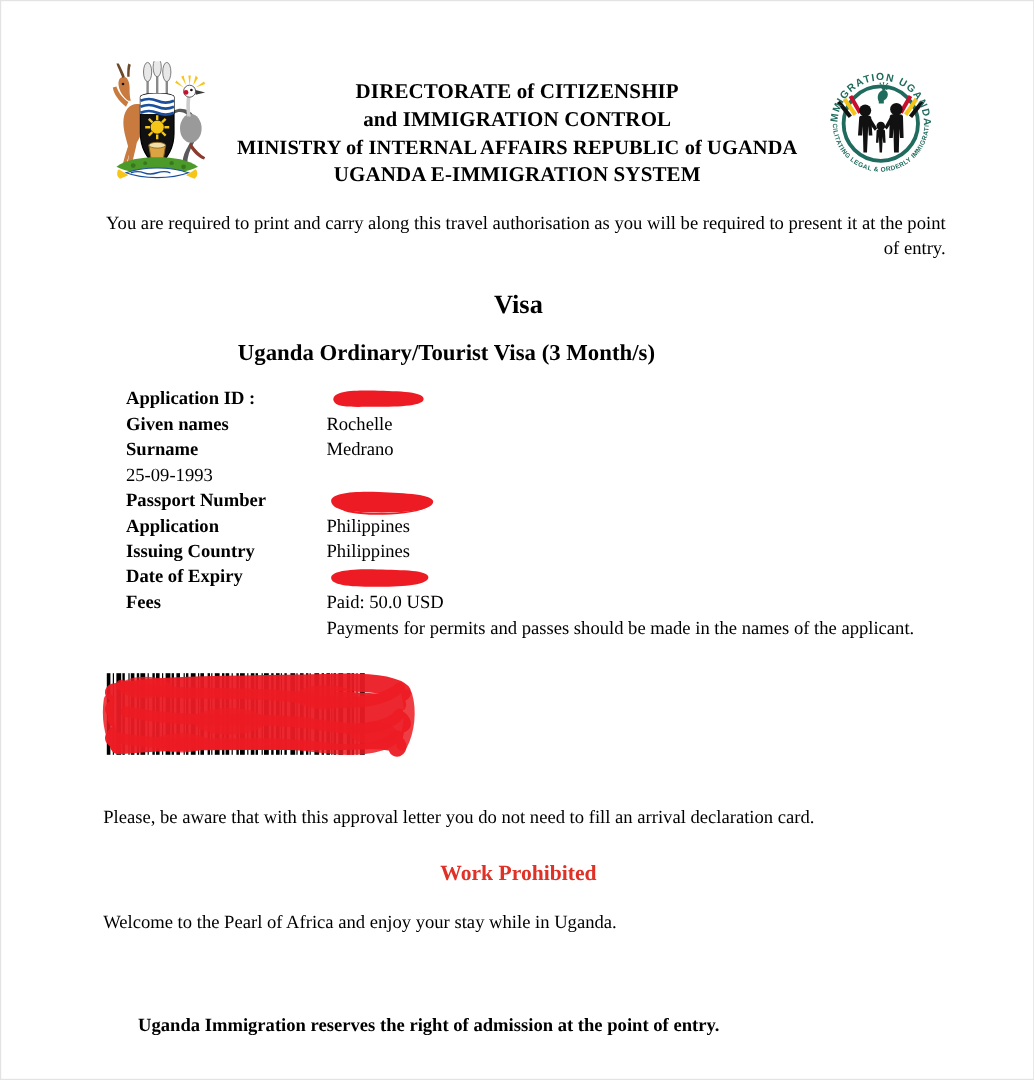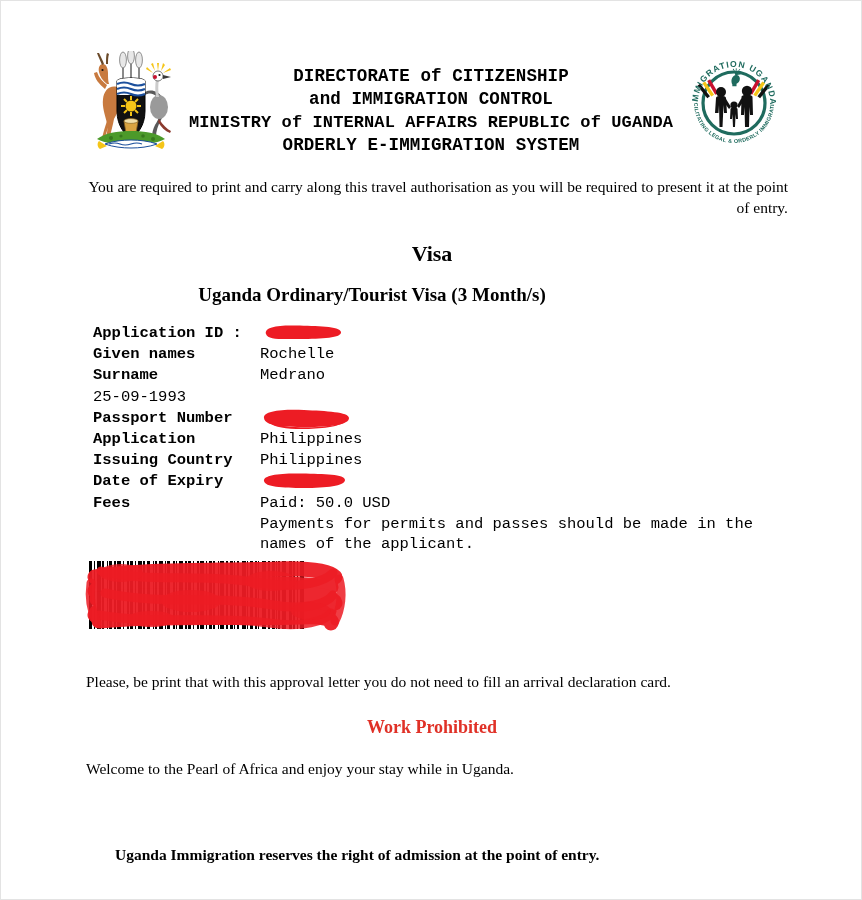--- a/index.html
+++ b/index.html
@@ -42,21 +42,20 @@
   }
   .header-titles {
     position: absolute;
     left: 180px; top: 20px;
     width: 500px;
     text-align: center;
     font-weight: bold;
     font-size: 17.5px;
     line-height: 23px;
     letter-spacing: 0.1px;
-    font-family: Liberation Mono, monospace;
   }
   .header-titles div { white-space: nowrap; }
   .line-3 { font-size: 17px; }
 
   
   .intro {
     position: absolute;
     left: 85px; top: 175px;
     width: 702px;
     font-size: 15.5px;
@@ -76,23 +75,22 @@
     left: 0; top: 283px;
     width: 742px;
     text-align: center;
     font-size: 19px;
     font-weight: bold;
   }
 
   
   .fields {
     position: absolute;
-    left: 92px; top: 322px;
+    left: 104px; top: 322px;
     width: 700px;
-    font-family: Liberation Mono, monospace;
   }
   .field-row {
     position: relative;
     height: 21.2px;
     display: flex;
     align-items: flex-start;
   }
   .field-label {
     width: 167px;
     flex: 0 0 167px;
@@ -267,21 +265,21 @@
 
         <path d="M16 90 C14 92 14 96 17 98 L24 95 Z" fill="#F5C518"></path>
         <path d="M80 90 C82 92 82 96 79 98 L72 95 Z" fill="#F5C518"></path>
       </svg>
     </div>
 
     <div class="header-titles">
       <div>DIRECTORATE of CITIZENSHIP</div>
       <div>and IMMIGRATION CONTROL</div>
       <div class="line-3">MINISTRY of INTERNAL AFFAIRS REPUBLIC of UGANDA</div>
-      <div>ORDERLY E-IMMIGRATION SYSTEM</div>
+      <div>UGANDA E-IMMIGRATION SYSTEM</div>
     </div>
 
     <div class="org-logo">
       <svg viewBox="0 0 104 104" width="104" height="104">
         <defs>
           <path id="arcTop" d="M 16,56 A 36,36 0 0 1 88,56" fill="none"></path>
           <path id="arcBottom" d="M 12,56 A 40,40 0 0 0 92,56" fill="none"></path>
         </defs>
 
         <circle cx="52" cy="56" r="31" fill="none" stroke="#1F6B5E" stroke-width="3.2"></circle>
@@ -533,21 +531,21 @@
       <g fill="#ED1C24" opacity="0.8">
         <ellipse cx="40" cy="20" rx="22" ry="9"></ellipse>
         <ellipse cx="110" cy="48" rx="30" ry="11"></ellipse>
         <ellipse cx="190" cy="28" rx="26" ry="10"></ellipse>
         <ellipse cx="230" cy="58" rx="20" ry="9"></ellipse>
         <ellipse cx="70" cy="66" rx="24" ry="8"></ellipse>
       </g>
     </svg>
   </div>
 
-  <div class="notice-arrival">Please, be print that with this approval letter you do not need to fill an arrival declaration card.</div>
+  <div class="notice-arrival">Please, be aware that with this approval letter you do not need to fill an arrival declaration card.</div>
 
   <div class="work-prohibited">Work Prohibited</div>
 
   <div class="welcome">Welcome to the Pearl of Africa and enjoy your stay while in Uganda.</div>
 
   <div class="reserve-right">Uganda Immigration reserves the right of admission at the point of entry.</div>
 
 </div>
 
 </body></html>

